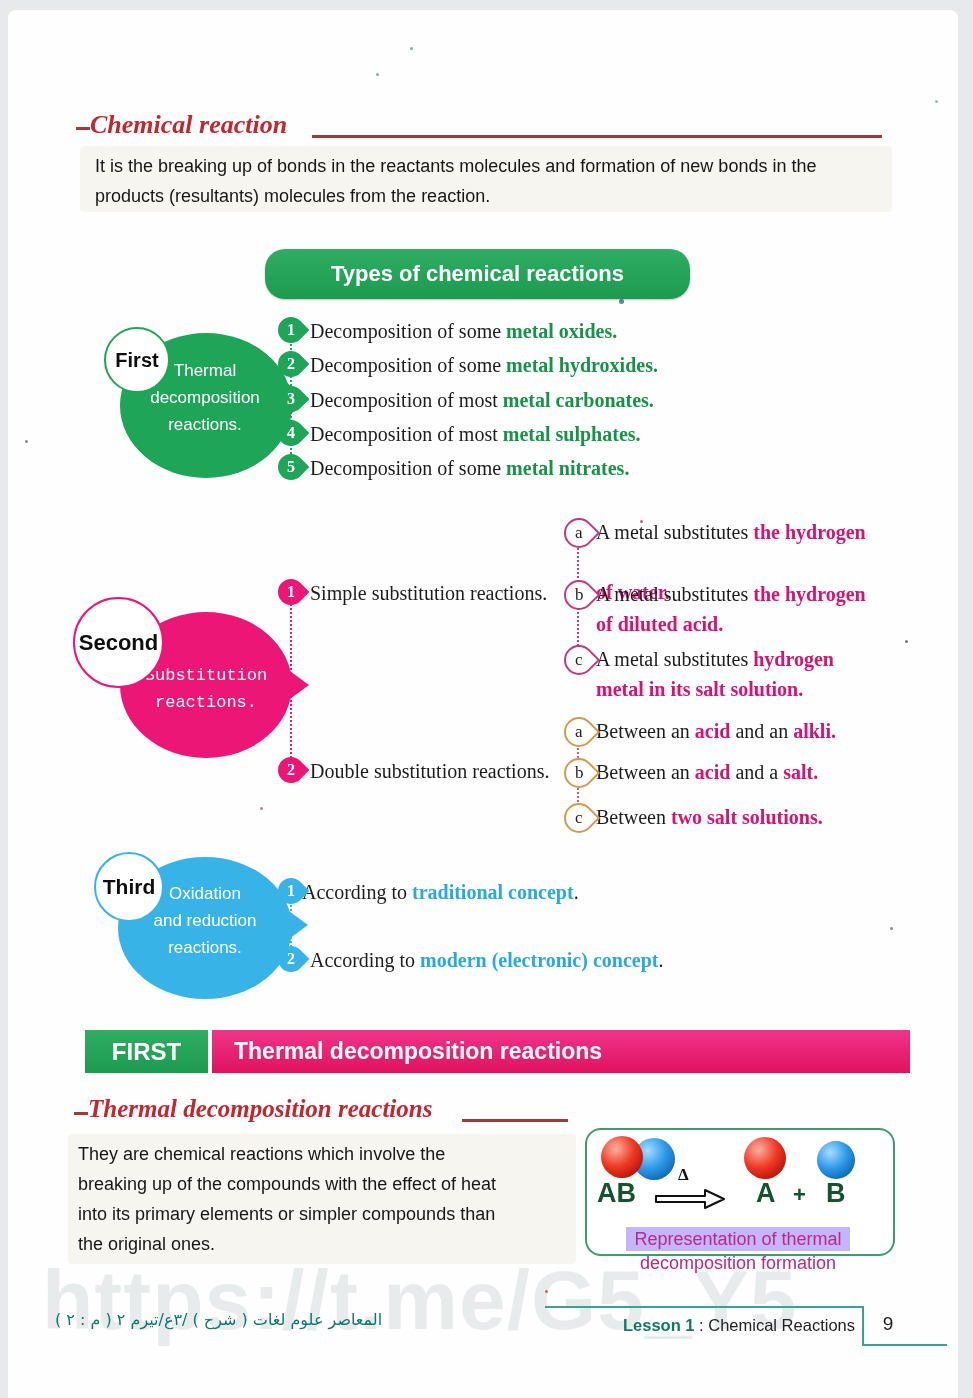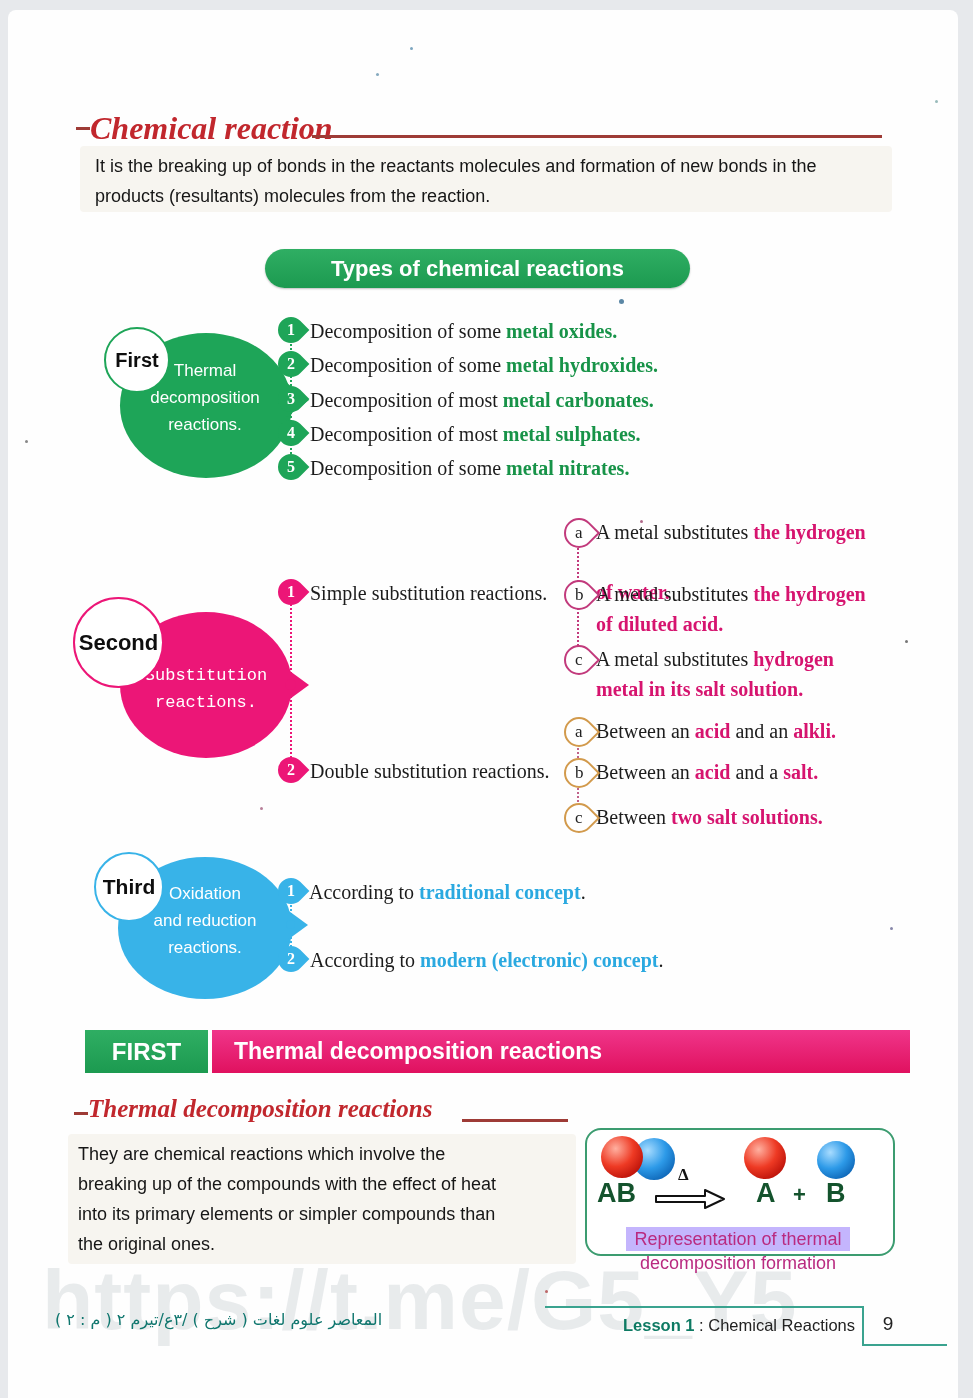--- a/index.html
+++ b/index.html
@@ -61,26 +61,26 @@
 </style>
 </head>
 <body>
 
 <div id="page" class="abs"></div>
 <div class="abs speckles" style="left:410px;top:47px;"></div>
 
 <div class="abs watermark" style="left:42px;top:1252px;">https://t.me/G5_Y5</div>
 
 <div class="abs title-dash" style="left:76px;top:127px;"></div>
-<div class="abs red-title" style="left:90px;top:110px;font-size:32px;">Chemical reaction</div>
+<div class="abs red-title" style="left:90px;top:110px;font-size:26px;">Chemical reaction</div>
 <div class="abs title-line" style="left:312px;top:135px;width:570px;"></div>
 <div class="abs softpanel" style="left:80px;top:146px;width:812px;height:66px;"></div>
 <div class="abs para" style="left:95px;top:151px;width:760px;">It is the breaking up of bonds in the reactants molecules and formation of new bonds in the products (resultants) molecules from the reaction.</div>
 
-<div class="abs pill" style="left:265px;top:249px;width:425px;height:39px;">Types of chemical reactions</div>
+<div class="abs pill" style="left:265px;top:249px;width:425px;height:50px;">Types of chemical reactions</div>
 
 <div class="abs blob" style="left:120px;top:333px;width:172px;height:145px;background:#1ea558;"></div>
 <div class="abs blob-tip" style="left:283px;top:380px;border-left:26px solid #1ea558;border-top:20px solid transparent;border-bottom:20px solid transparent;"></div>
 <div class="abs blob-text" style="left:128px;top:357px;width:154px;">
   <span>Thermal</span><br>
   <span>decomposition</span><br>
   <span>reactions.</span>
 </div>
 <div class="abs order-circle" style="left:104px;top:327px;width:62px;height:62px;border:2px solid #1ea558;font-size:20px;">First</div>
 <div class="abs dotline" style="left:290px;top:332px;height:134px;border-color:#1ea558;"></div>
@@ -162,21 +162,21 @@
   <span>Oxidation</span><br>
   <span>and reduction</span><br>
   <span>reactions.</span>
 </div>
 <div class="abs order-circle" style="left:94px;top:852px;width:66px;height:66px;border:2px solid #38b3e8;font-size:21px;">Third</div>
 <div class="abs dotline" style="left:290px;top:893px;height:66px;border-color:#38b3e8;"></div>
 <div class="abs middot" style="left:286px;top:920px;width:9px;height:9px;background:#38b3e8;"></div>
 <div class="abs tag" style="left:278px;top:878px;background:#38b3e8;">
     <b>1</b>
   </div>
-<div class="abs item c-blue" style="left:309px;top:877px;"><span>According to </span><span class="hl">traditional concept</span><span>.</span></div>
+<div class="abs item c-blue" style="left:302px;top:877px;"><span>According to </span><span class="hl">traditional concept</span><span>.</span></div>
 <div class="abs tag" style="left:278px;top:946px;background:#38b3e8;">
     <b>2</b>
   </div>
 <div class="abs item c-blue" style="left:310px;top:945px;"><span>According to </span><span class="hl">modern (electronic) concept</span><span>.</span></div>
 
 <div class="abs banner-green" style="left:85px;top:1030px;width:123px;height:43px;">FIRST</div>
 <div class="abs banner-pink" style="left:212px;top:1030px;width:676px;height:43px;">Thermal decomposition reactions</div>
 
 <div class="abs title-dash" style="left:74px;top:1112px;"></div>
 <div class="abs red-title" style="left:88px;top:1095px;font-size:25px;">Thermal decomposition reactions</div>

